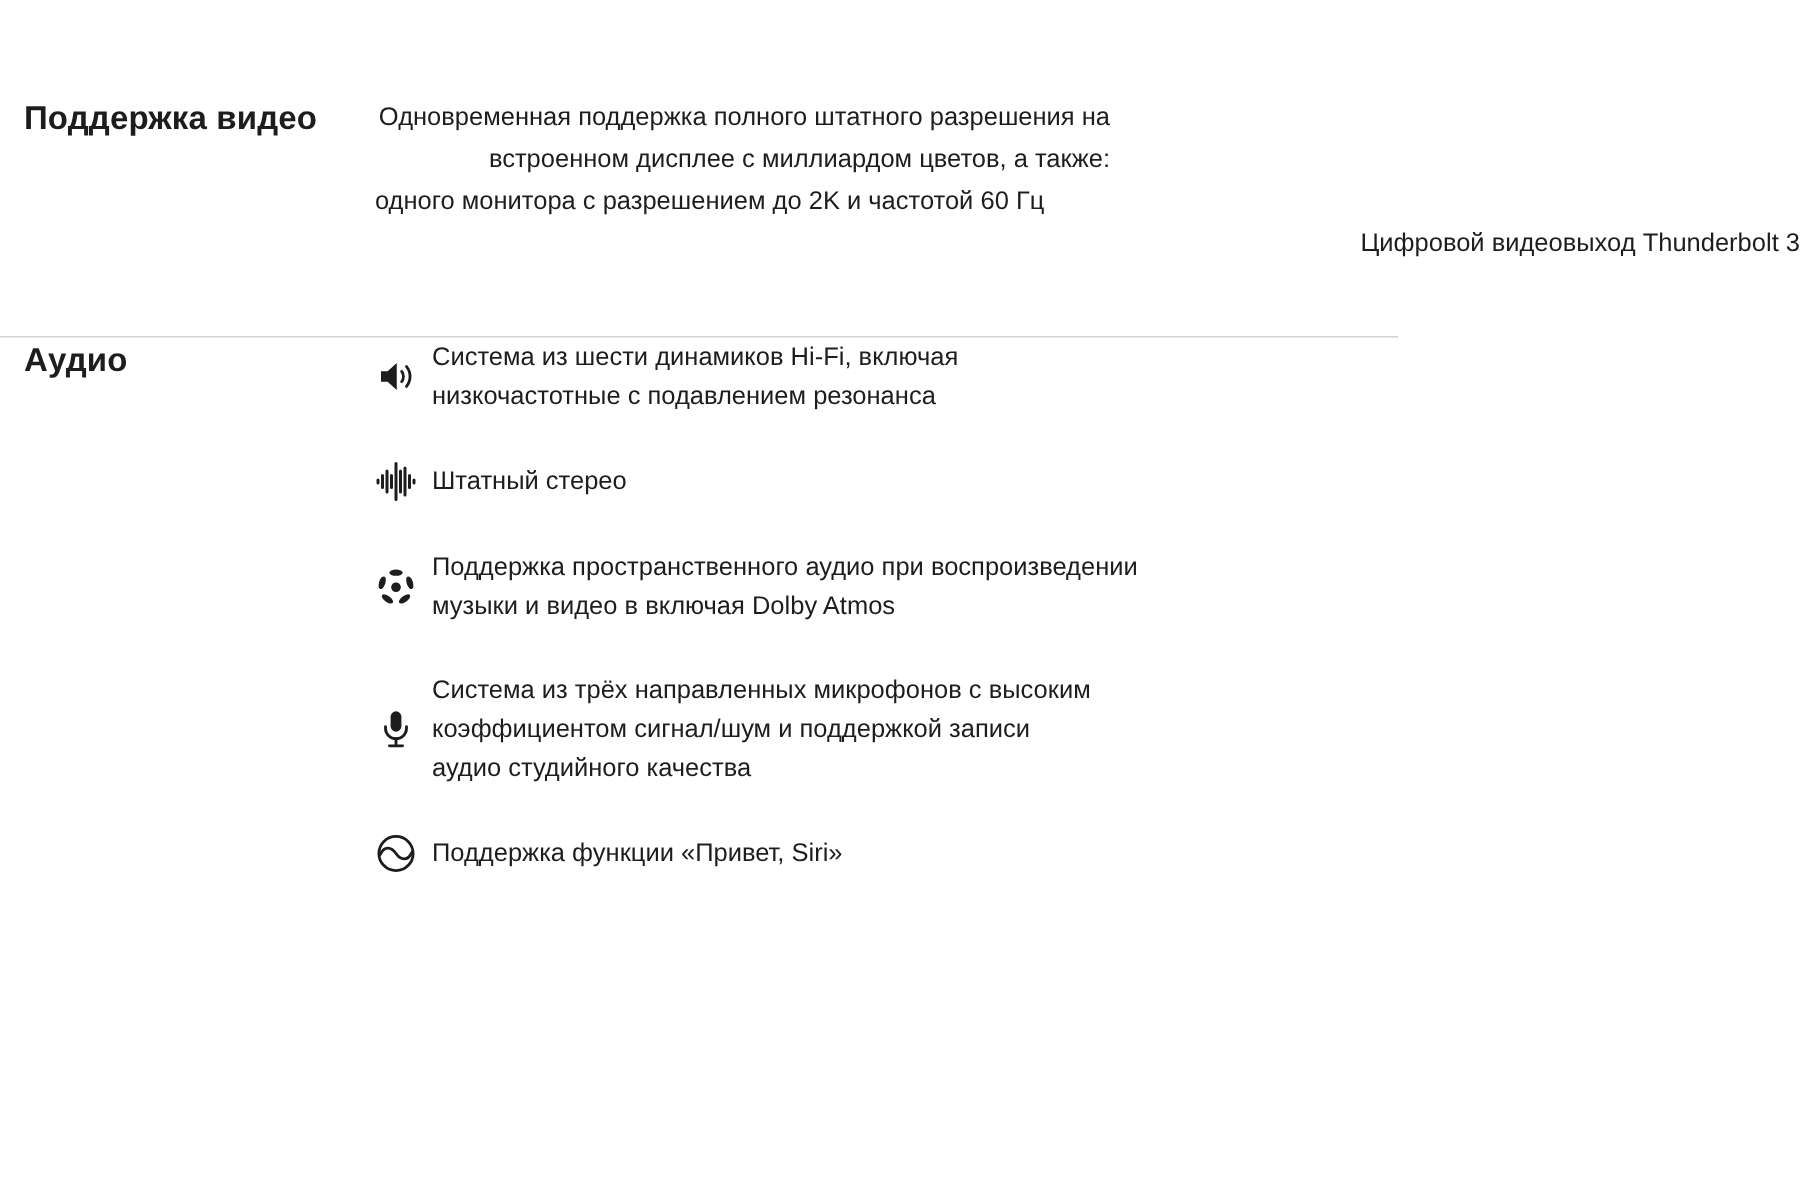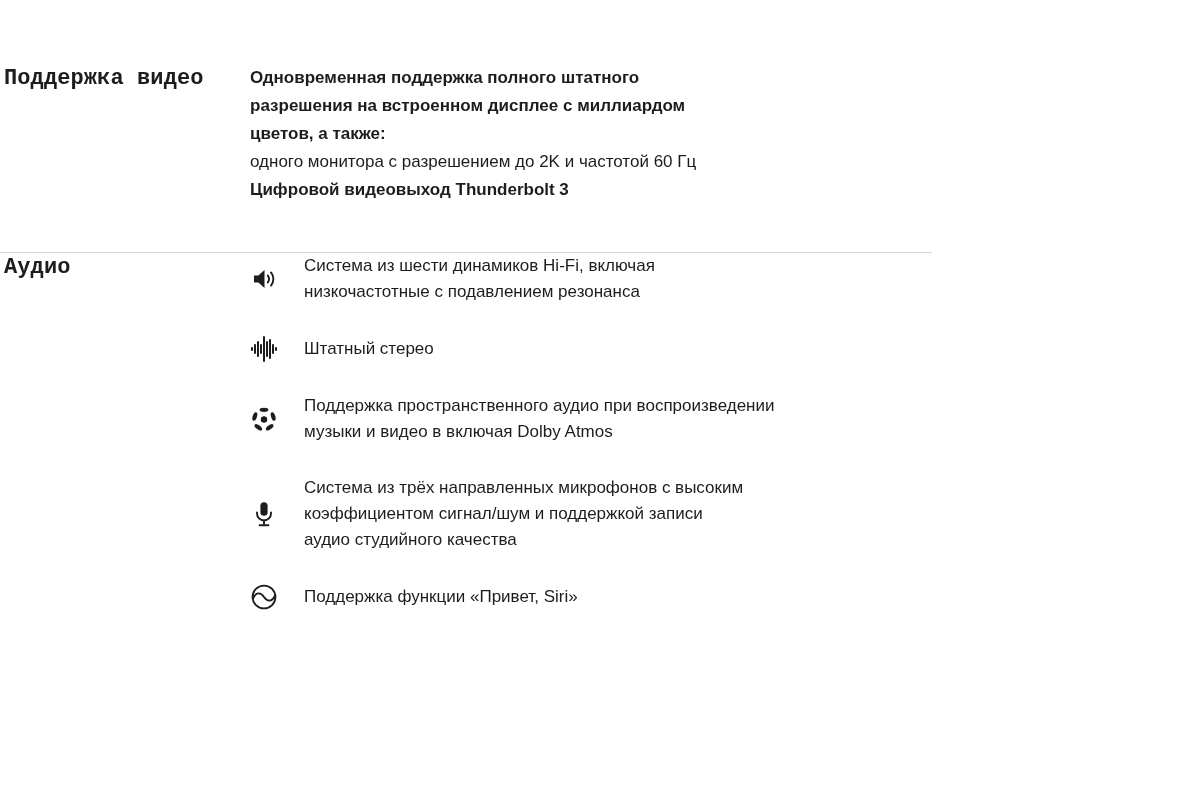--- a/index.html
+++ b/index.html
@@ -6,33 +6,33 @@
   body{
     width:1200px;height:800px;
     background:#ffffff;
     color:#1d1d1f;
     font-family:"Liberation Sans","DejaVu Sans",sans-serif;
     overflow:hidden;
     -webkit-font-smoothing:antialiased;
   }
   .page{padding-top:64px;}
   .spec-section{display:flex;align-items:flex-start;}
-  .label-col{width:250px;flex-shrink:0;box-sizing:border-box;padding-left:4px;font-family:Liberation Mono, monospace;}
+  .label-col{width:250px;flex-shrink:0;box-sizing:border-box;padding-left:16px;}
   .label-col h2{margin:0;font-size:22px;line-height:30px;font-weight:700;letter-spacing:.1px;}
   .content-col{flex:1;font-size:17px;line-height:28px;}
   .content-col p{margin:0;}
-  .b{font-weight:700;}
+  .b{font-weight:400;text-align:right;}
   .w490{max-width:490px;}
   .w560{max-width:560px;}
   .mt8{margin-top:8px;}
   .mt12{margin-top:12px;}
   .mt20{margin-top:20px;}
   .divider{border:none;height:1px;width:932px;margin:48px 0 0 0;background:#d2d2d7;}
   .audio-section{}
-  .audio-item{display:flex;align-items:center;gap:26px;margin-bottom:30px;}
+  .audio-item{display:flex;align-items:center;gap:10px;margin-bottom:30px;}
   .audio-item .icon{width:28px;height:28px;flex-shrink:0;color:#1d1d1f;display:flex;align-items:center;justify-content:center;}
   .audio-item .icon svg{display:block;width:28px;height:28px;}
   .audio-item p{font-size:17px;line-height:26px;margin:0;}
   .ti1{max-width:352px;}
   .ti3{max-width:472px;}
   .ti4{max-width:446px;}
 </style>
 </head>
 <body>
 

